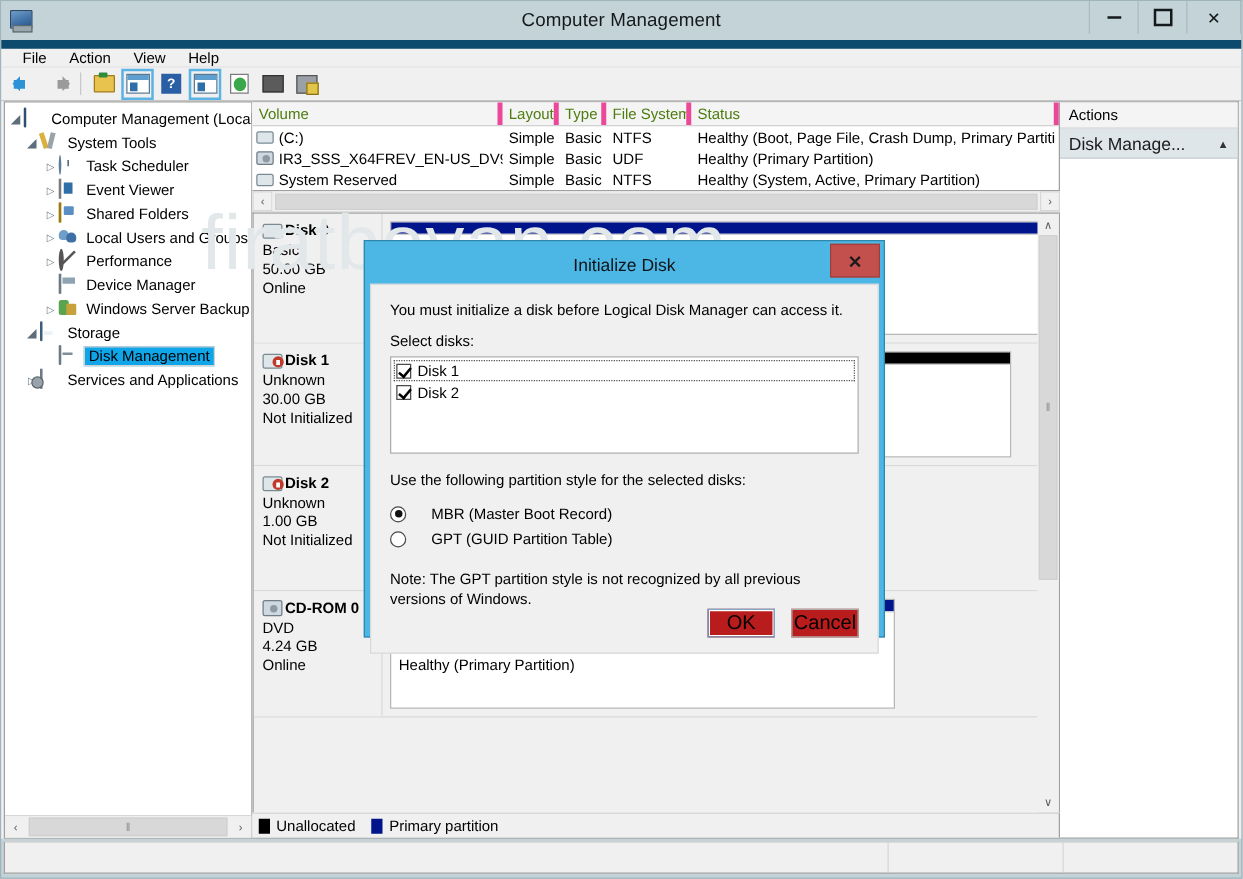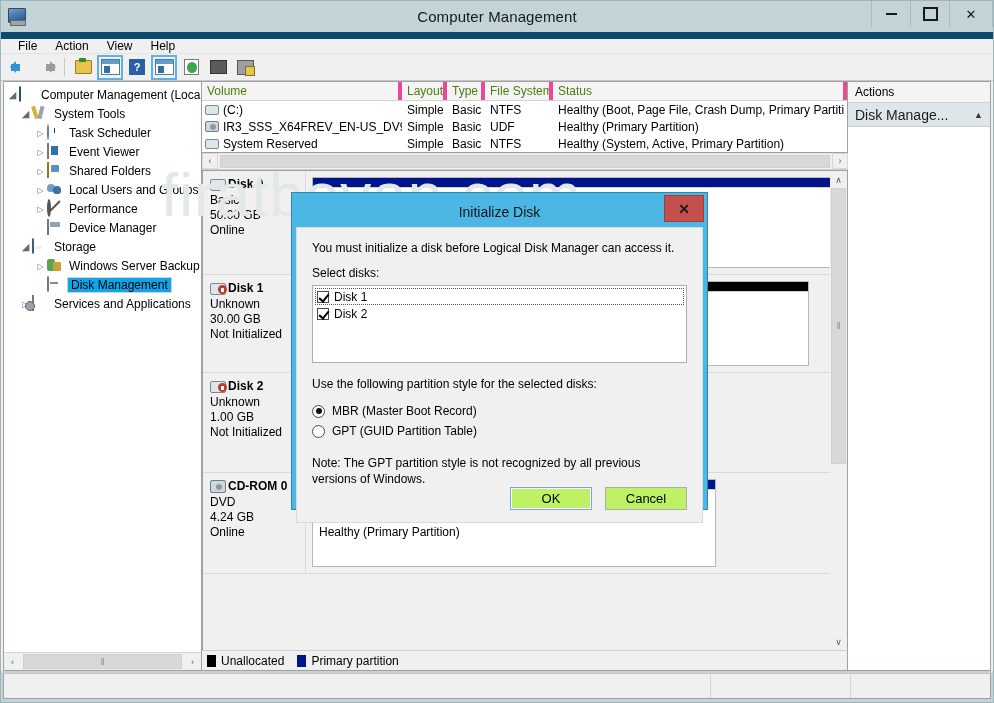--- a/index.html
+++ b/index.html
@@ -326,29 +326,29 @@
   .cbx {
     width:12px;height:12px;background:#fff;border:1px solid #4a4a4a;
     display:flex;align-items:center;justify-content:center;flex:0 0 12px;
     position:relative;
   }
   .cbx.on:after{
     content:""; position:absolute; left:3px; top:0px;
     width:4px;height:8px;border:solid #000;border-width:0 2px 2px 0;
     transform:rotate(40deg);
   }
-  .radio-row{display:flex;align-items:center;gap:7px;height:20px;}
+  .radio-row{display:flex;align-items:center;gap:20px;height:20px;}
   .rdo{width:13px;height:13px;border-radius:50%;border:1px solid #4a4a4a;background:#fff;
        display:flex;align-items:center;justify-content:center;flex:0 0 13px;}
   .rdo.on:after{content:"";width:6px;height:6px;border-radius:50%;background:#111;}
   .dlg-note{ margin-top:14px; line-height:16px; }
   .dlg-btns{ margin-top:auto; display:flex; justify-content:flex-end; gap:13px; }
   .dlg-btn{
-    width:82px;height:23px;background:#bef264;border:1px solid #adadad;
-    display:flex;align-items:center;justify-content:center;font-size:13px;
+    width:54px;height:23px;background:#b91c1c;border:1px solid #adadad;
+    display:flex;align-items:center;justify-content:center;font-size:16px;
   }
   .dlg-btn.default{ border:1px solid #7ea7cb; box-shadow: inset 0 0 0 1px #fff; }
 </style>
 </head>
 <body>
 
 <div class="window">
 
   <div class="titlebar">
     <div class="app-icon">
@@ -446,30 +446,30 @@
           <span class="t-ico"><span class="ic-perf"></span></span>
           <span class="tree-label">Performance</span>
         </div>
 
         <div class="tree-row" style="padding-left:28px">
           <span class="twisty"></span>
           <span class="t-ico"><span class="ic-device"></span></span>
           <span class="tree-label">Device Manager</span>
         </div>
 
+        <div class="tree-row" style="padding-left:28px">
+          <span class="twisty closed"></span>
+          <span class="t-ico"><span class="ic-backup"></span></span>
+          <span class="tree-label">Windows Server Backup</span>
+        </div>
+
         <div class="tree-row" style="padding-left:13px">
           <span class="twisty open"></span>
           <span class="t-ico"><span class="ic-storage"></span></span>
           <span class="tree-label">Storage</span>
-        </div>
-
-        <div class="tree-row" style="padding-left:28px">
-          <span class="twisty closed"></span>
-          <span class="t-ico"><span class="ic-backup"></span></span>
-          <span class="tree-label">Windows Server Backup</span>
         </div>
 
         <div class="tree-row sel" style="padding-left:28px">
           <span class="twisty"></span>
           <span class="t-ico"><span class="ic-disk"></span></span>
           <span class="tree-label">Disk Management</span>
         </div>
 
         <div class="tree-row" style="padding-left:13px">
           <span class="twisty closed"></span>

